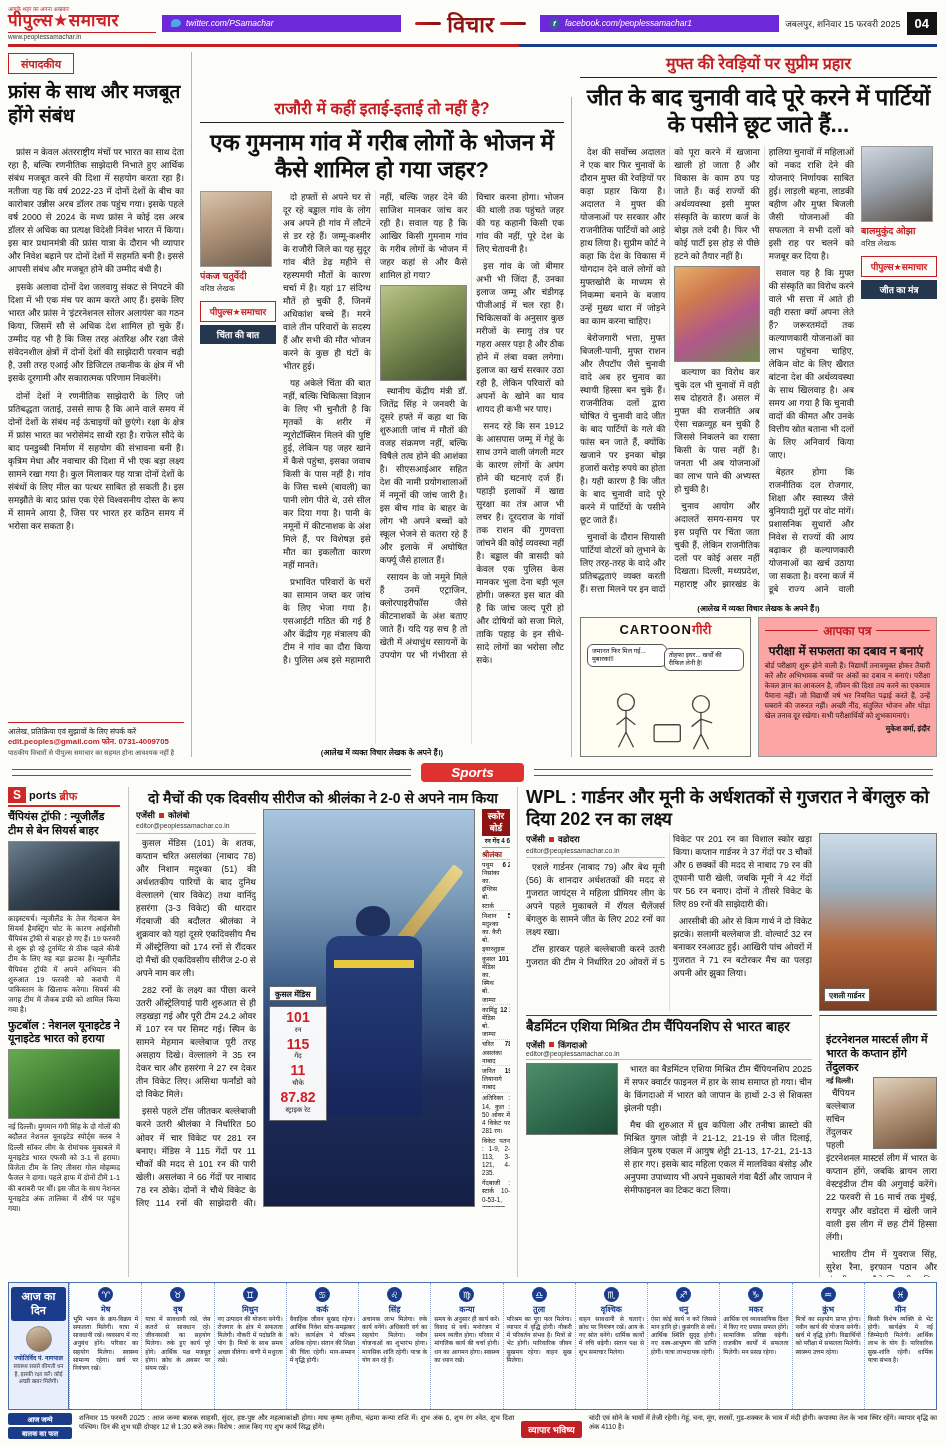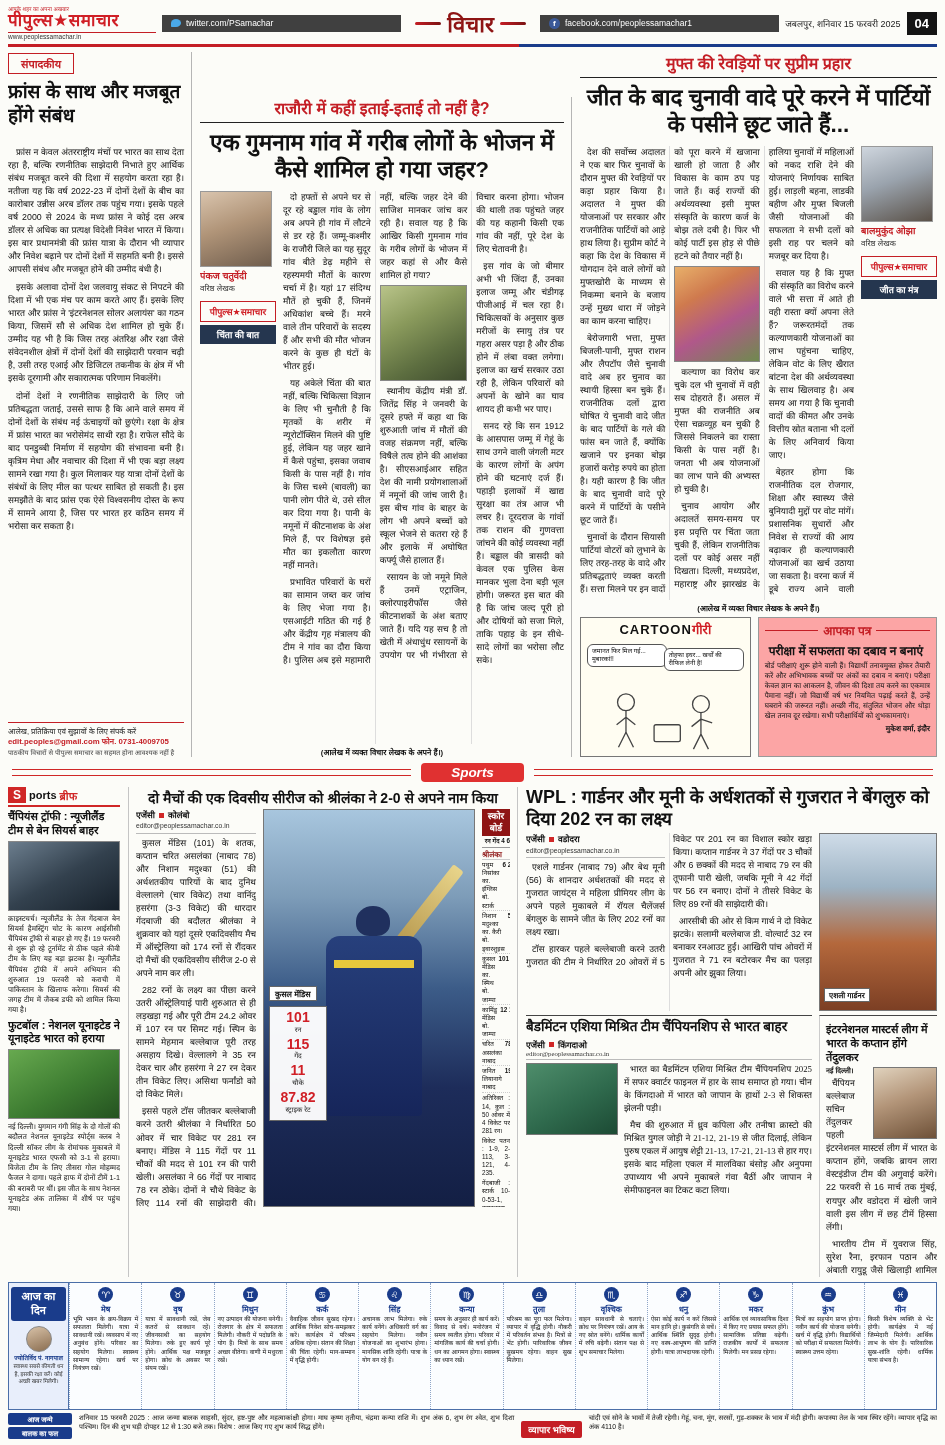--- a/index.html
+++ b/index.html
@@ -6,22 +6,22 @@
 html,body { background:#9a9a9a; }
 .page { width:945px; height:1445px; margin:0 auto; background:#fcfcf8; color:#111;
   font-family:"Liberation Sans","DejaVu Sans",sans-serif; overflow:hidden; position:relative; }
 
 
 .masthead { height:44px; display:flex; align-items:center; gap:6px; padding:3px 8px 1px; }
 .logo-block { width:148px; display:flex; flex-direction:column; line-height:1.1; }
 .logo-tag { font-size:5.5px; color:#c41e25; }
 .logo-text { font-size:17px; font-weight:bold; color:#d01f26; letter-spacing:.5px; white-space:nowrap; }
 .logo-web { font-size:6.5px; color:#333; border-top:1px solid #c41e25; margin-top:1px; }
-.social-bar { background:#404040; color:#fff; font-size:8.5px; display:flex; align-items:center; gap:5px;
-  padding:0 9px; height:17px; flex:1; white-space:nowrap; overflow:hidden; }
+.social-bar { background:#6d28d9; color:#fff; font-size:8.5px; display:flex; align-items:center; gap:5px;
+  padding:0 9px; height:17px; flex:1; white-space:nowrap; overflow:hidden;font-style:italic; }
 .tw-icon { width:10px; height:8px; background:#4aa8e8; border-radius:60% 60% 60% 10%; display:inline-block; position:relative; }
 .tw-icon::after { content:""; position:absolute; right:-3px; top:1px; border:3px solid transparent; border-left:4px solid #4aa8e8; }
 .fb-icon { width:11px; height:11px; background:#3b5998; color:#fff; border-radius:50%; font-size:8px; font-weight:bold;
   display:inline-flex; align-items:center; justify-content:center; }
 .center-title-wrap { display:flex; align-items:center; gap:6px; padding:0 8px; }
 .center-title-wrap::before,.center-title-wrap::after { content:""; width:26px; height:3px;
   background:linear-gradient(90deg,#c41e25,#7a1313); border-radius:2px; }
 .center-title { font-size:22px; font-weight:bold; color:#8e1414; }
 .dateline { font-size:9px; white-space:nowrap; color:#222; }
 .pagenum { background:#141414; color:#fff; font-weight:bold; font-size:13px; padding:4px 8px; }
@@ -113,27 +113,27 @@
 .score-note { margin-top:1.5px; text-align:justify; }
 .sp-right { flex:1; overflow:hidden; display:flex; flex-direction:column; }
 .wpl-head { font-weight:bold; font-size:18px; line-height:1.2; margin-bottom:3px; }
 .wpl-row { display:flex; gap:7px; height:178px; overflow:hidden; }
 .wpl-text { flex:1; font-size:7.4px; line-height:1.45; text-align:justify; column-count:2; column-gap:8px; column-rule:1px solid #ddd; overflow:hidden; }
 .wpl-text p, .sp-text p, .brief-body p, .bd-text p, .ml-text p { margin-bottom:4px; text-indent:6px; }
 .wpl-photo { width:118px; flex:none; border:1px solid #777; position:relative;
   background:linear-gradient(180deg,#cfdce8 0%,#9db3c4 30%,#b4683c 62%,#7c3f24 100%); }
 .wpl-chip { position:absolute; left:4px; bottom:8px; background:#fff; border:1px solid #666; font-weight:bold; font-size:7.5px; padding:1px 4px; }
 .sp-right-bottom { display:flex; gap:7px; flex:1; margin-top:4px; overflow:hidden; }
-.bd-block { flex:1.6; border-top:1.5px solid #444; padding-top:3px; overflow:hidden;font-family:Liberation Serif, serif; }
+.bd-block { flex:1.6; border-top:1.5px solid #444; padding-top:3px; overflow:hidden; }
 .bd-head { font-weight:bold; font-size:13.5px; line-height:1.22; margin-bottom:3px; }
 .bd-row { display:flex; gap:6px; }
 .bd-photo { width:92px; height:72px; flex:none; border:1px solid #777;
   background:linear-gradient(150deg,#4e8d6b 0%,#2f6a4d 55%,#1c4a34 100%); }
 .bd-text { flex:1; font-size:7.2px; line-height:1.42; text-align:justify; overflow:hidden; }
-.ml-block { width:118px; flex:none; border-top:1.5px solid #444; border-left:1px solid #ccc; padding:7px 0 0 6px; overflow:hidden; }
+.ml-block { width:118px; flex:none; border-top:1.5px solid #444; border-left:1px solid #ccc; padding:17px 0 0 6px; overflow:hidden; }
 .ml-head { font-weight:bold; font-size:11px; line-height:1.25; margin-bottom:3px; }
 .ml-photo { width:64px; height:72px; border:1px solid #777; float:right; margin:0 0 3px 4px;
   background:linear-gradient(160deg,#e0d2bd 0%,#b39579 45%,#6e5138 100%); }
 .ml-text { font-size:7.1px; line-height:1.4; text-align:justify; }
 
 
 .horo { display:flex; margin:3px 8px 0; border:1.5px solid #4a6ea8; height:128px; overflow:hidden; background:#fbfdff; }
 .horo-side { width:60px; flex:none; background:#e8eefb; border-right:1.5px solid #4a6ea8; text-align:center; padding:4px 2px; }
 .horo-side-title { background:#1a3c8b; color:#fff; font-weight:bold; font-size:11px; line-height:1.25; padding:3px 2px; border-radius:3px; }
 .astro-photo { width:26px; height:26px; border-radius:50%; margin:5px auto 2px; background:linear-gradient(160deg,#d8c2a8,#8a6d50); border:1px solid #888; }

